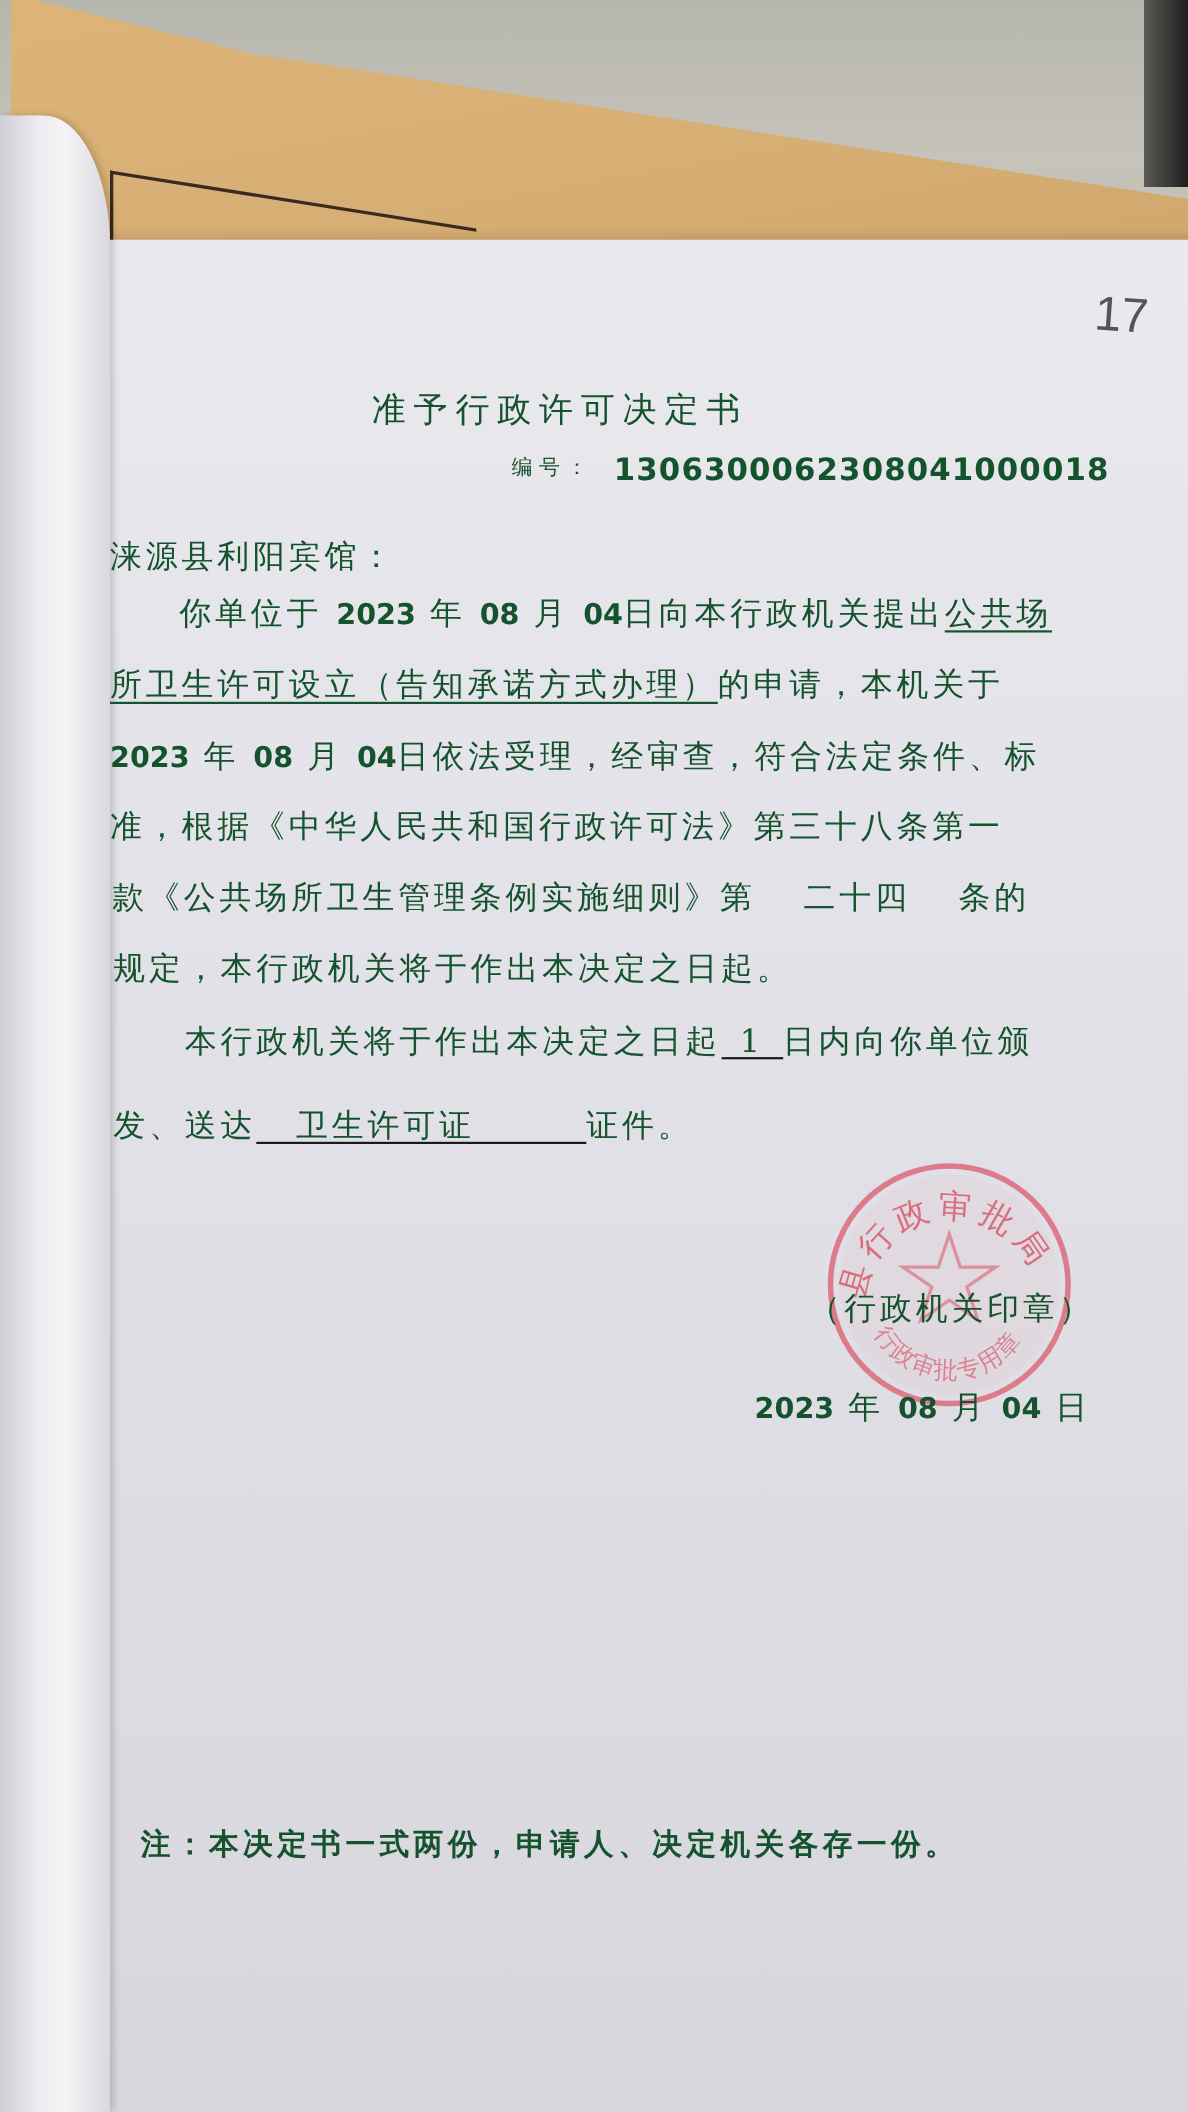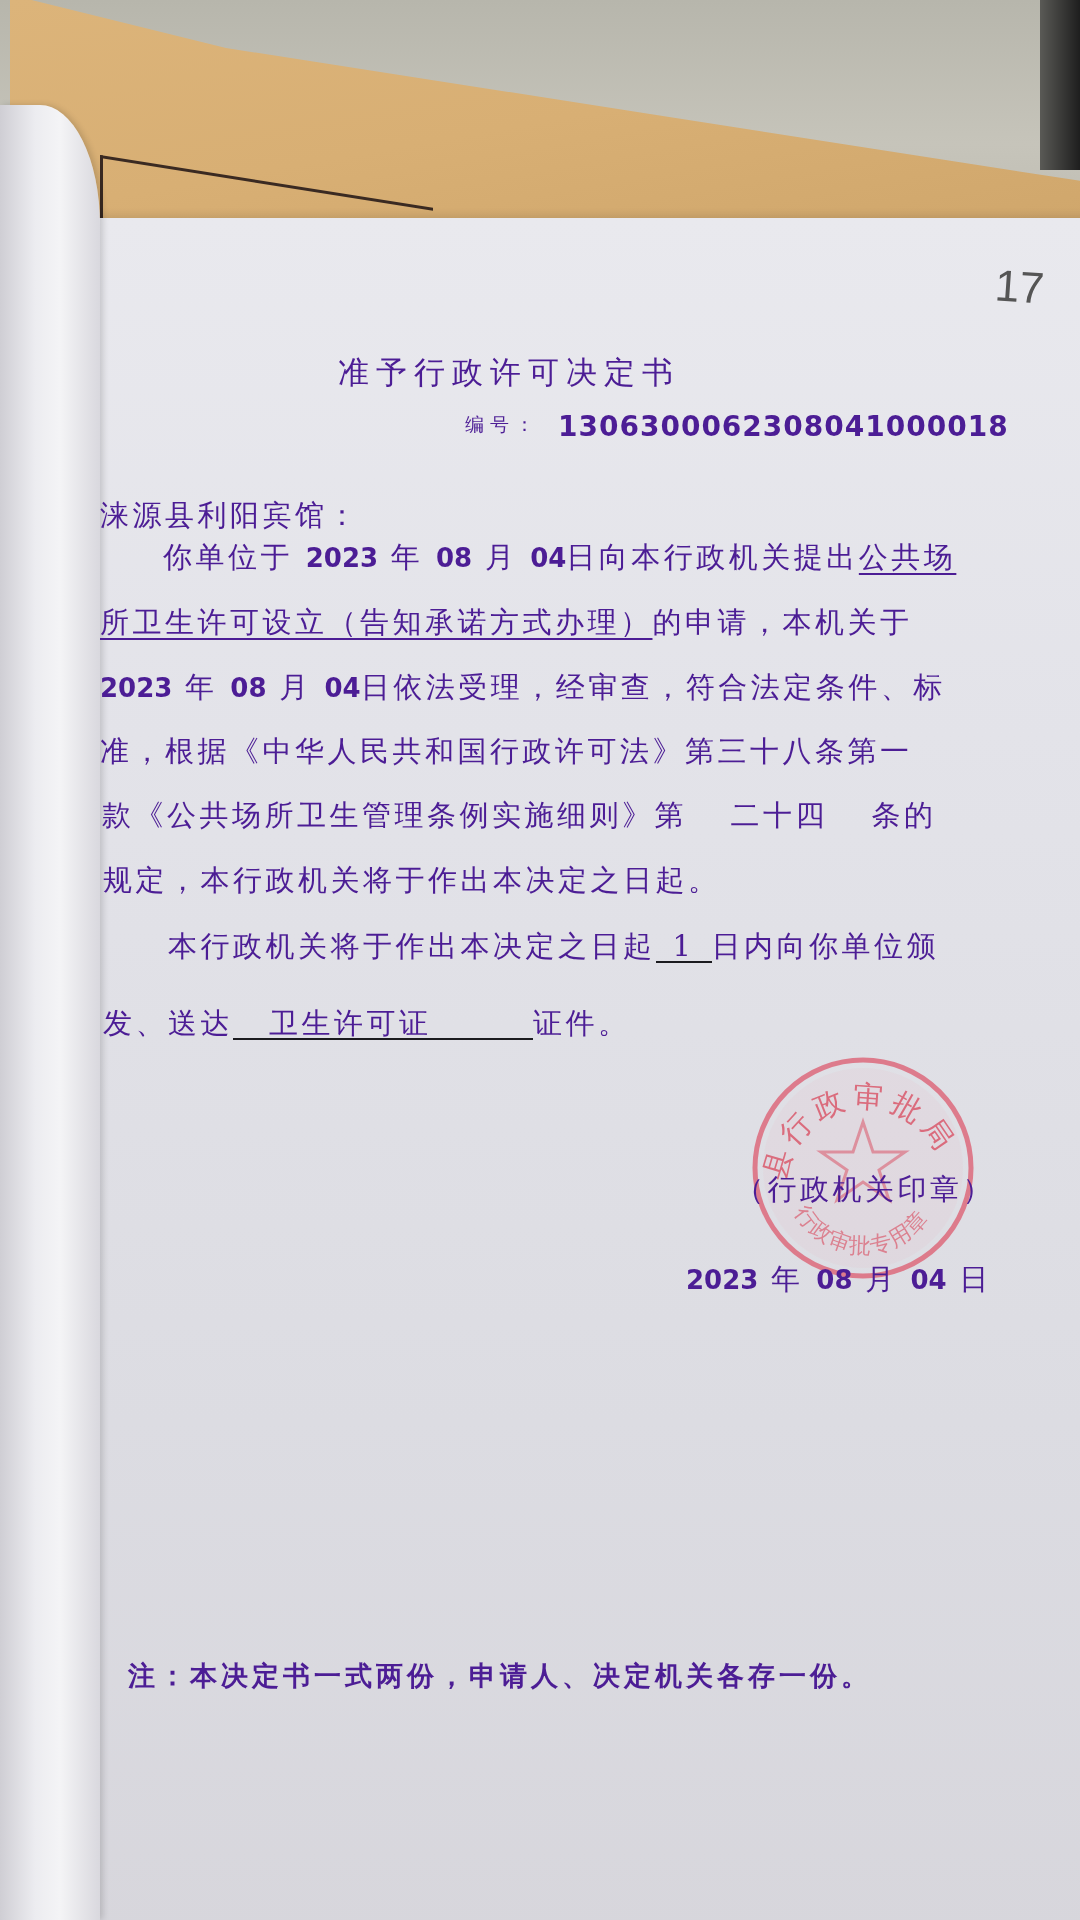--- a/index.html
+++ b/index.html
@@ -31,21 +31,21 @@
     background:linear-gradient(180deg,#e9e9ee 0%,#e3e3e9 30%,#dcdce2 70%,#d7d6dc 100%);
     border-top-left-radius:18px;
     box-shadow:-4px -2px 10px rgba(0,0,0,0.12);
   }
   .curl {
     position:absolute; left:0; top:105px; width:100px; height:1815px;
     background:linear-gradient(90deg,#cfced4 0%,#ececf0 35%,#f4f4f6 60%,#d9d8de 100%);
     border-top-right-radius:60px 120px;
     box-shadow:3px 0 6px rgba(0,0,0,0.15);
   }
-  .text { position:absolute; color:#4c1d95; white-space:nowrap; }
+  .text { position:absolute; color:#14532d; white-space:nowrap; }
   .title { left:338px; top:352px; font-size:31px; letter-spacing:7px; }
   .docno-label { left:465px; top:412px; font-size:19px; letter-spacing:6px; }
   .docno { left:558px; top:410px; font-size:28px; font-weight:bold; font-family:"DejaVu Sans","Liberation Sans",sans-serif; letter-spacing:1px;}
   .line { font-size:29px; letter-spacing:3.5px; }
   .num { font-family:"DejaVu Sans","Liberation Sans",sans-serif; font-weight:bold; font-size:26px; letter-spacing:0;}
   .ul { text-decoration:underline; text-underline-offset:6px; text-decoration-thickness:2px; }
   .blank { display:inline-block; border-bottom:2px solid #1b1b1f; text-align:center; line-height:1.05; }
   .page-num { left:995px; top:262px; font-size:44px; color:#555; font-family:"Liberation Sans",sans-serif; transform:rotate(4deg); }
   .stamp {
     position:absolute; left:747px; top:1052px; width:232px; height:232px;
@@ -62,21 +62,21 @@
 <div class="page"></div>
 <div class="curl"></div>
 
 <div class="text page-num">17</div>
 
 <div class="text title">准予行政许可决定书</div>
 
 <div class="text docno-label">编号：</div>
 <div class="text docno">1306300062308041000018</div>
 
-<div class="text line" style="left:100px; top:496px;">涞源县利阳宾馆：</div>
+<div class="text line" style="left:100px; top:486px;">涞源县利阳宾馆：</div>
 
 <div class="text line" style="left:163px; top:538px;">
   <span>你单位于</span>
   <span class="num">2023</span>
   <span>年</span>
   <span class="num">08</span>
   <span>月</span>
   <span class="num">04</span><span>日向本行政机关提出</span><span class="ul">公共场</span>
 </div>
 

